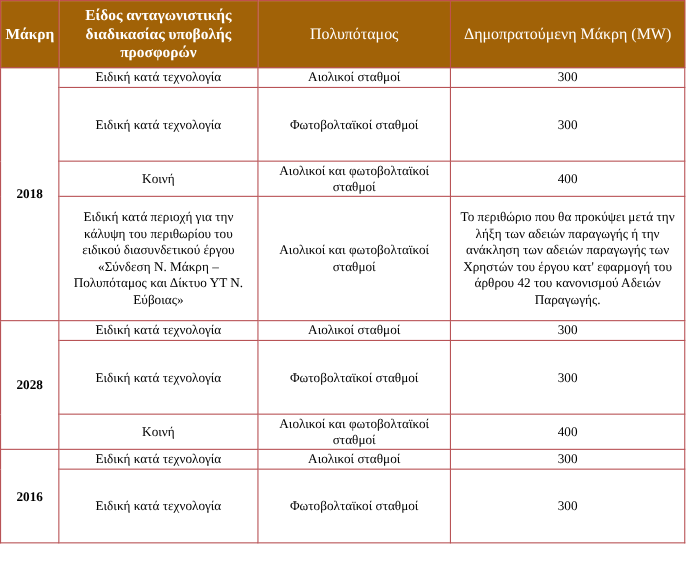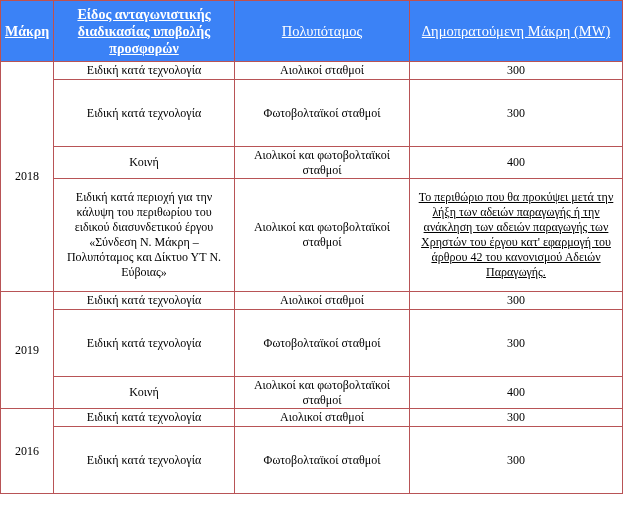--- a/index.html
+++ b/index.html
@@ -26,56 +26,54 @@
     table.auction th,
     table.auction td {
       border: 1.5px solid #b85356;
       text-align: center;
       vertical-align: middle;
       padding: 0 4px;
       font-size: 12px;
       line-height: 15px;
     }
     table.auction th {
-      background: #3b82f6;
+      background: #a16207;
       color: #ffffff;
       font-weight: bold;
       font-size: 14px;
       line-height: 17px;
       border-color: #c0504d;
       border-bottom: 1.5px solid #b85356;
       height: 60px;
-      text-decoration: underline;
     }
     table.auction th.col-tech,
     table.auction th.col-power {
       font-weight: normal;
       font-size: 14.5px;
     }
     table.auction th.col-power {
       line-height: 18px;
     }
     td.year {
-      font-weight: normal;
+      font-weight: bold;
       font-size: 13px;
       margin-left: 21px;
     }
     tr.h-single td { height: 17px; }
     tr.h-double td { height: 66px; }
     tr.h-two td { height: 31px; }
     tr.h-tall td { height: 112px; text-align: center; }
     tr.h-last td { height: 66px; }
     col.c-year { width: 53px; }
     col.c-type { width: 181px; }
     col.c-tech { width: 175px; }
     col.c-power { width: 213px; }
     td.notes {
       line-height: 14.5px;
       padding: 0 6px;
-      text-decoration: underline;
     }
   </style>
 </head>
 <body>
 
 <table class="auction">
   <colgroup>
     <col class="c-year">
     <col class="c-type">
     <col class="c-tech">
@@ -107,21 +105,21 @@
       <td>Αιολικοί και φωτοβολταϊκοί σταθμοί</td>
       <td>400</td>
     </tr>
     <tr class="h-tall">
       <td>Ειδική κατά περιοχή για την κάλυψη του περιθωρίου του ειδικού διασυνδετικού έργου «Σύνδεση Ν. Μάκρη – Πολυπόταμος και Δίκτυο ΥΤ Ν. Εύβοιας»</td>
       <td>Αιολικοί και φωτοβολταϊκοί σταθμοί</td>
       <td class="notes">Το περιθώριο που θα προκύψει μετά την λήξη των αδειών παραγωγής ή την ανάκληση των αδειών παραγωγής των Χρηστών του έργου κατ' εφαρμογή του άρθρου 42 του κανονισμού Αδειών Παραγωγής.</td>
     </tr>
 
     <tr class="h-single">
-      <td class="year" rowspan="3">2019</td>
+      <td class="year" rowspan="3">2028</td>
       <td>Ειδική κατά τεχνολογία</td>
       <td>Αιολικοί σταθμοί</td>
       <td>300</td>
     </tr>
     <tr class="h-double">
       <td>Ειδική κατά τεχνολογία</td>
       <td>Φωτοβολταϊκοί σταθμοί</td>
       <td>300</td>
     </tr>
     <tr class="h-two">

